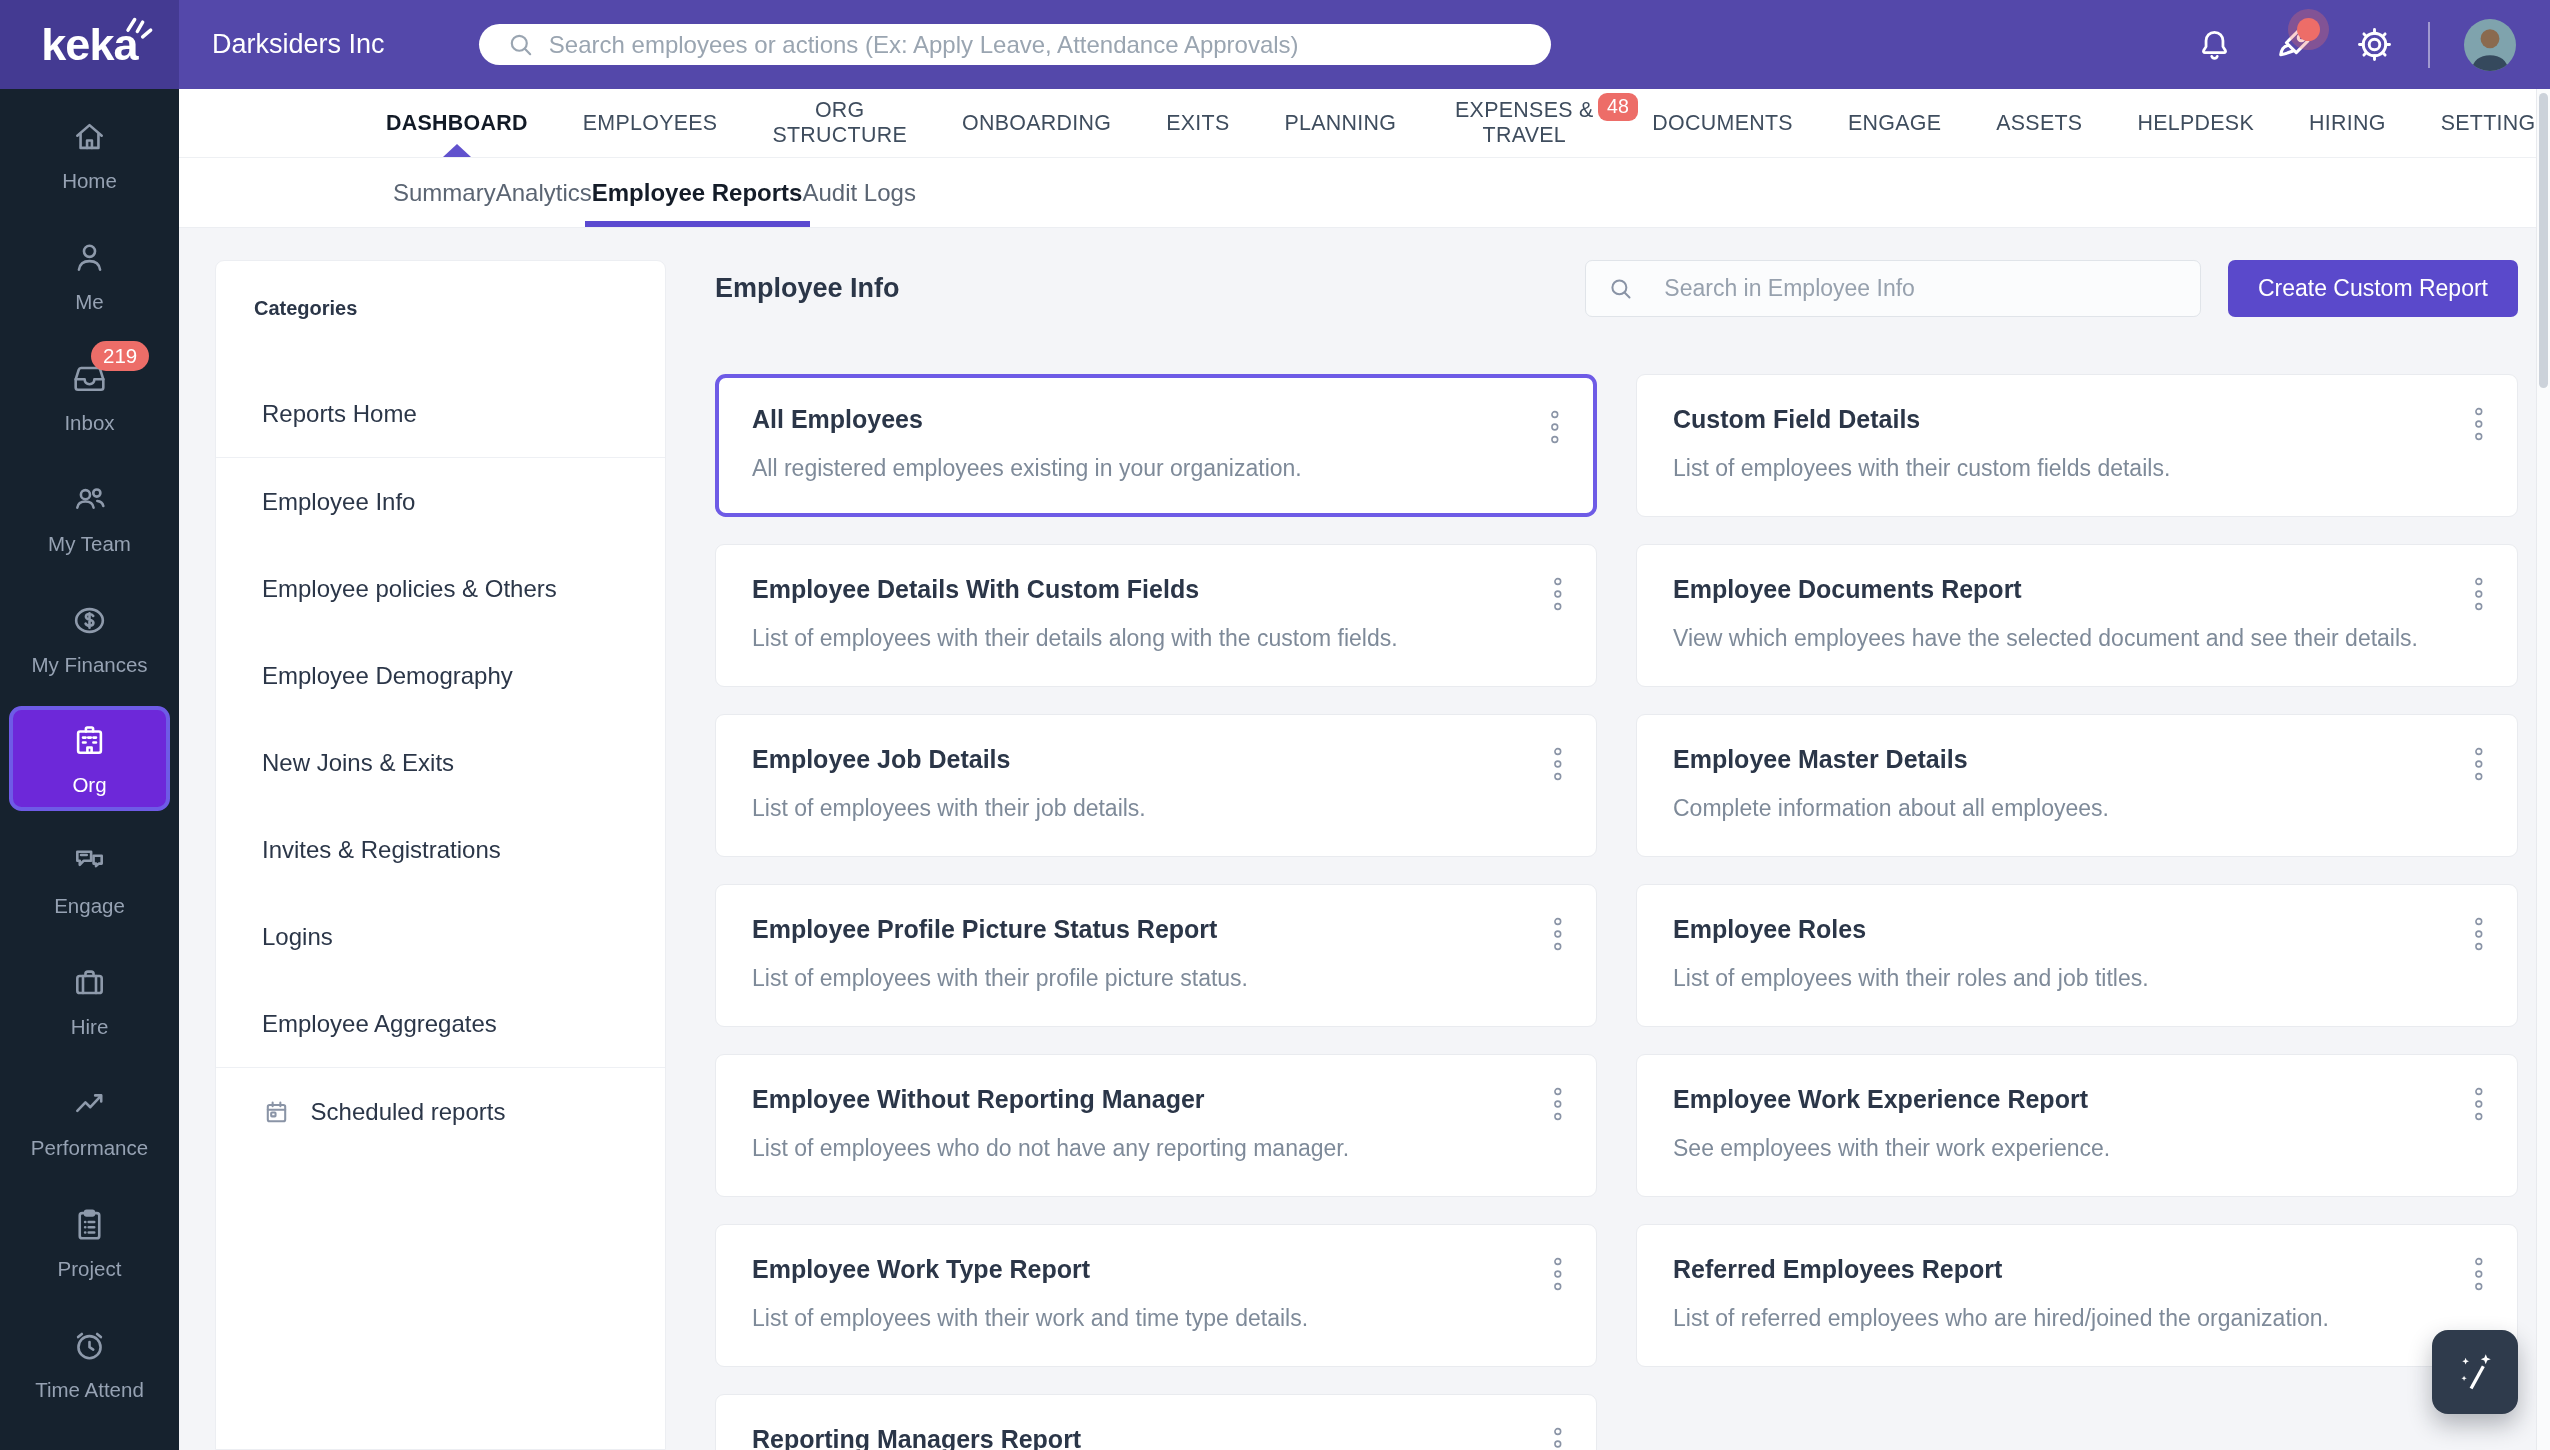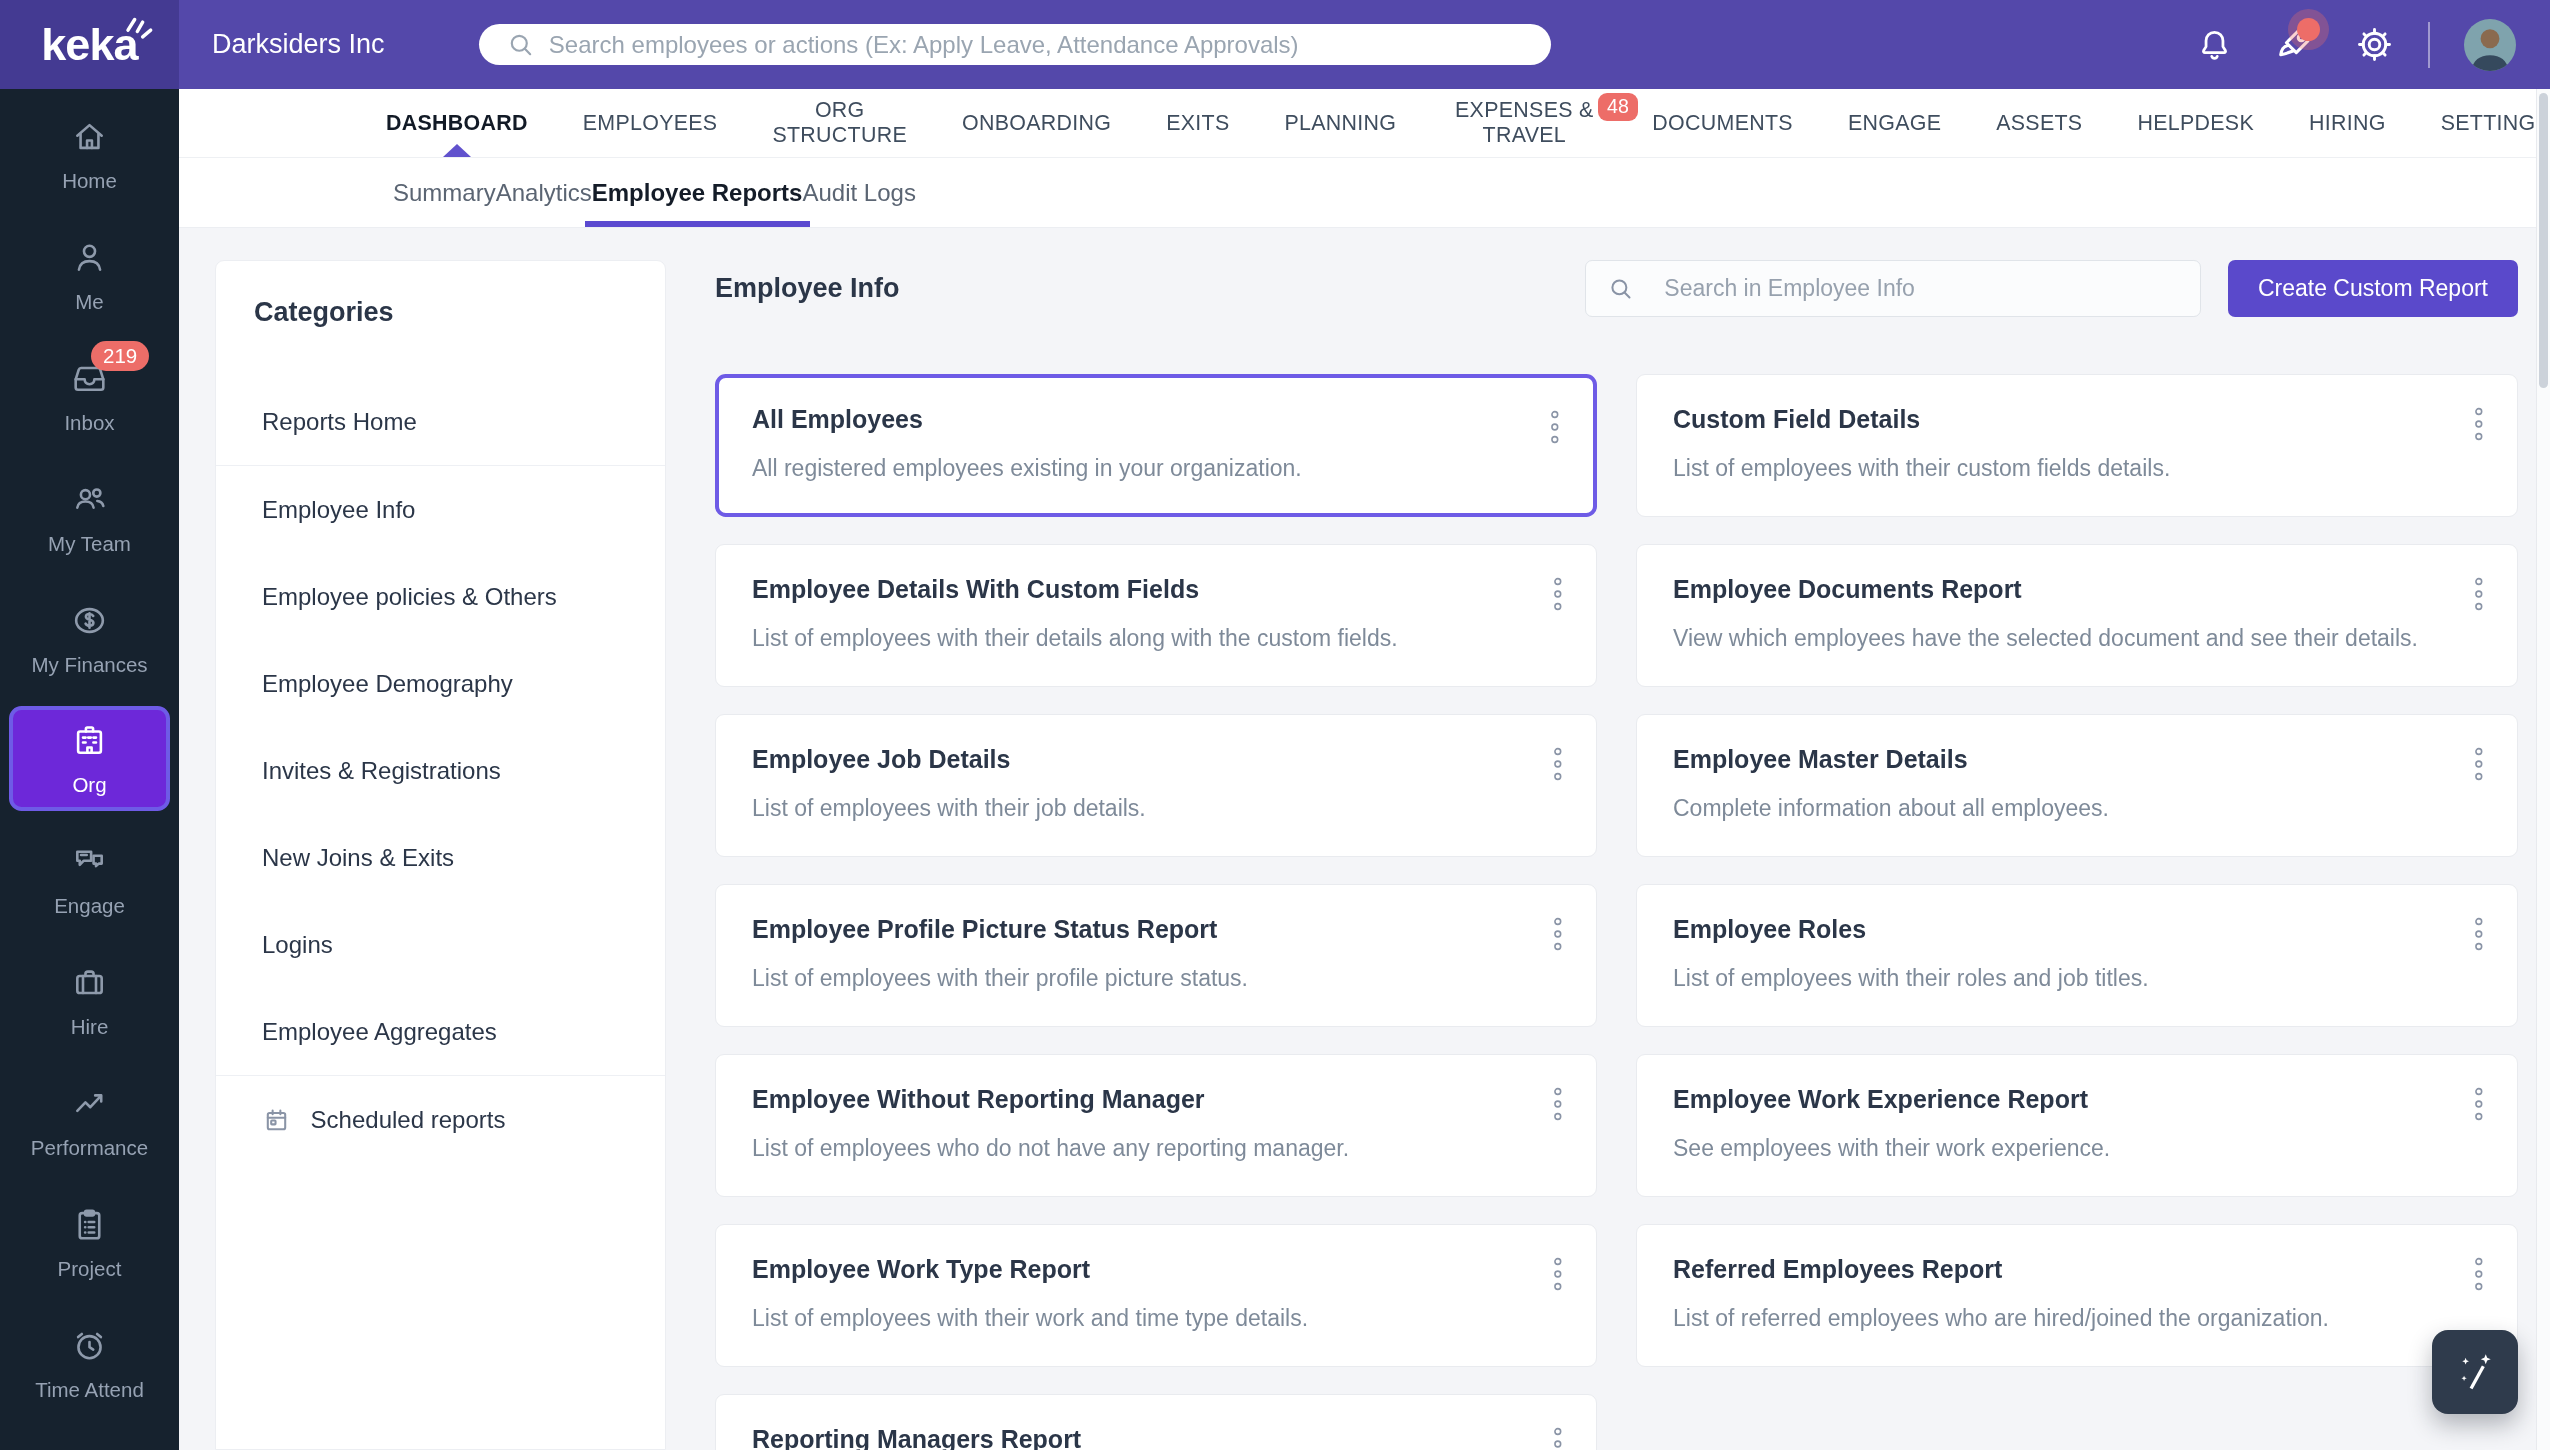--- a/index.html
+++ b/index.html
@@ -53,21 +53,21 @@
 
   .subtabs { height:70px; flex:0 0 70px; background:#fff; display:flex; align-items:stretch; padding-left:214px; border-bottom:0.9px solid #eceef2; }
   .subtab { position:relative; background:none; border:none; font-family:inherit; font-size:24px; color:#5b6573; cursor:pointer; display:flex; align-items:center; }
   .subtab.active { color:#141c28; font-weight:700; }
   .subtab.active::after { content:""; position:absolute; left:-7.1px; right:-7.1px; bottom:0; height:6.3px; background:#5b4ad0; }
 
   
   .content { flex:1; background:var(--content-bg,#f4f5f8); display:flex; padding:32px 32px 0 36px; min-height:0; overflow:hidden; }
 
   .panel { width:451px; flex:0 0 451px; background:#fff; border:0.9px solid #eceef2; border-radius:9px 9px 0 0; padding-top:36px; overflow:hidden; }
-  .panel h2 { font-size:27px; font-weight:700; color:#2b3648; margin-left:38px; }
+  .panel h2 { font-size:20px; font-weight:700; color:#2b3648; margin-left:38px; }
   .cat-list { margin-top:50px; }
   .cat-item { padding:29.5px 0 29.5px 46px; font-size:24px; color:#2b3648; cursor:pointer; }
   .cat-item.divided { border-bottom:0.9px solid #eef0f4; }
   .sched { display:flex; align-items:center; gap:19.6px; padding:29.5px 0 29.5px 46px; font-size:24px; color:#2b3648; cursor:pointer; }
   .sched svg { width:29px; height:29px; color:#8a94a6; flex:0 0 29px; }
 
   .maincol { flex:1; margin-left:49px; min-width:0; display:flex; flex-direction:column; }
   .main-head { display:flex; align-items:center; height:57px; flex:0 0 57px; }
   .main-head h1 { font-size:27px; font-weight:700; color:#2b3648; }
   .head-right { margin-left:auto; display:flex; align-items:center; }
@@ -353,24 +353,24 @@
               <div class="cat-item">
                 <span class="cat-label active">Employee Info</span>
               </div>
               <div class="cat-item">
                 <span class="cat-label">Employee policies &amp; Others</span>
               </div>
               <div class="cat-item">
                 <span class="cat-label">Employee Demography</span>
               </div>
               <div class="cat-item">
+                <span class="cat-label">New Joins &amp; Exits</span>
+              </div>
+              <div class="cat-item">
                 <span class="cat-label">Invites &amp; Registrations</span>
-              </div>
-              <div class="cat-item">
-                <span class="cat-label">New Joins &amp; Exits</span>
               </div>
               <div class="cat-item">
                 <span class="cat-label">Logins</span>
               </div>
               <div class="cat-item divided">
                 <span class="cat-label">Employee Aggregates</span>
               </div>
             </div>
           <div class="sched">
             <svg viewBox="0 0 24 24" fill="none" stroke="currentColor" stroke-width="1.7" stroke-linecap="round">

